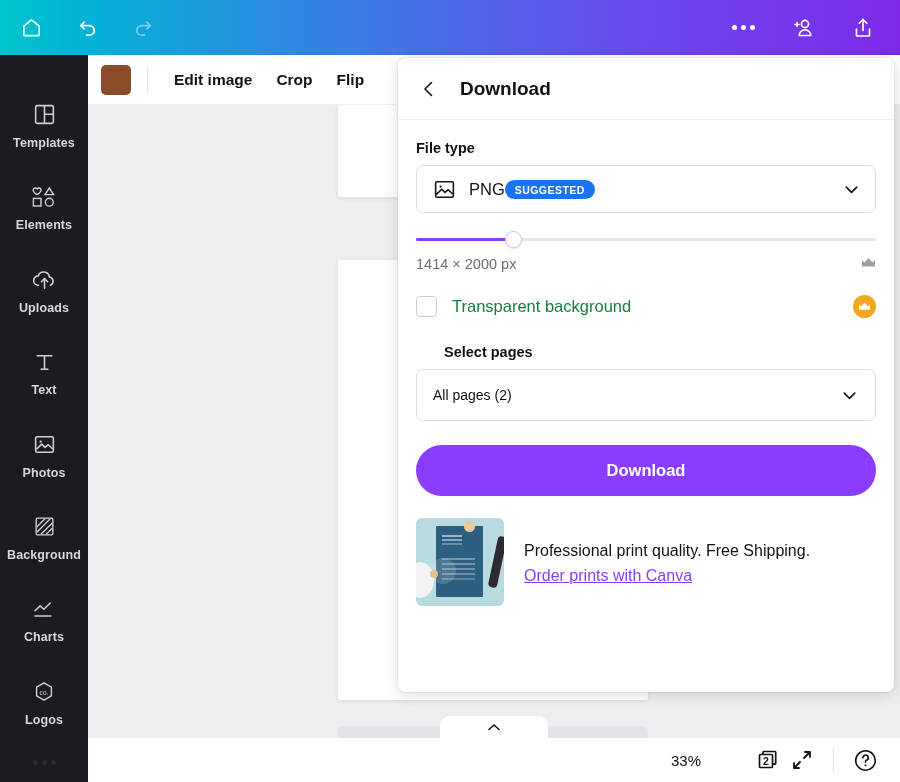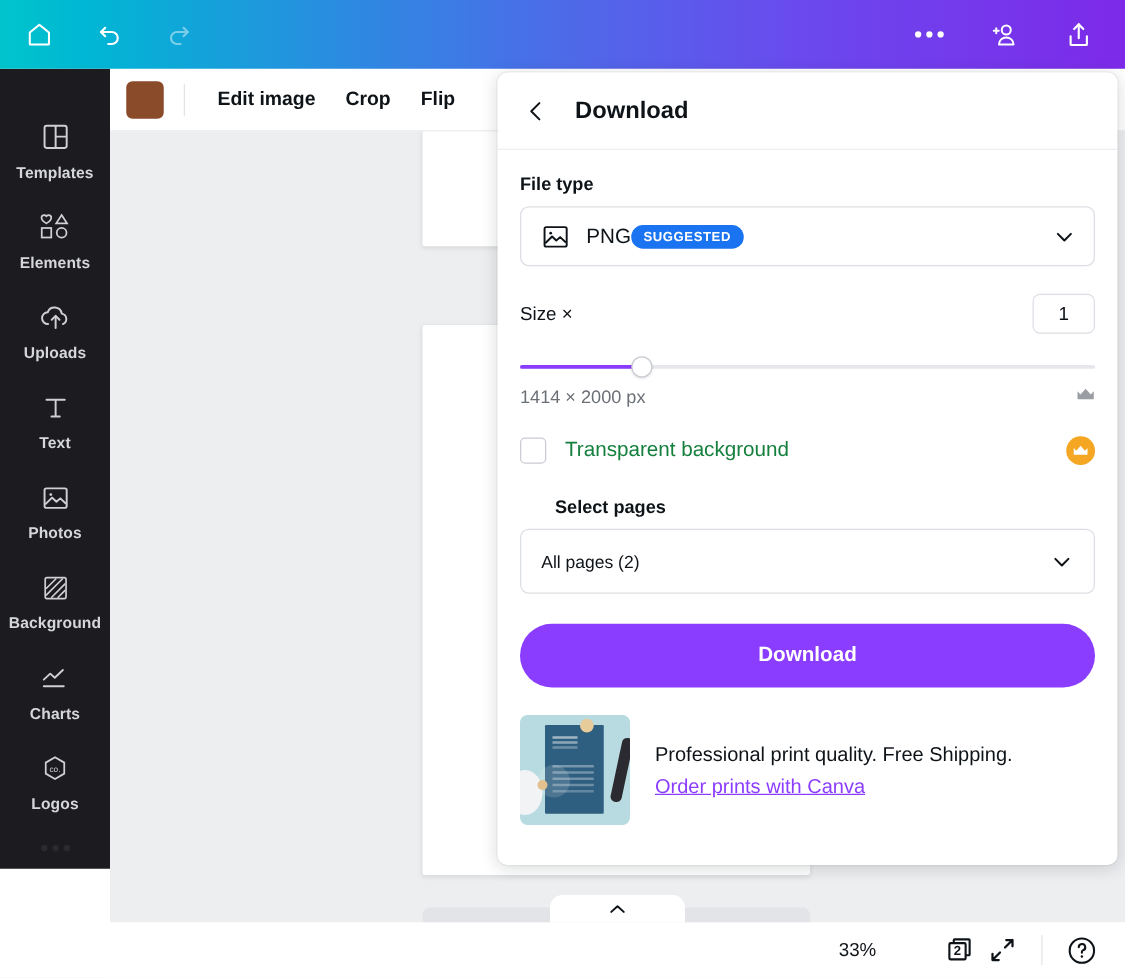--- a/index.html
+++ b/index.html
@@ -25,21 +25,21 @@
     width: 30px; height: 30px; display: flex; align-items: center; justify-content: center;
     cursor: pointer;
   }
   .tb-icon svg { display: block; }
   .tb-icon.dim { opacity: .45; }
   .dots { display: flex; gap: 4px; align-items: center; }
   .dots i { width: 5px; height: 5px; border-radius: 50%; background: #fff; display: block; }
 
   
   .sidebar {
-    position: absolute; left: 0; top: 55px; width: 88px; height: 640px;
+    position: absolute; left: 0; top: 55px; width: 88px; height: 727px;
     background: #1c1c20; z-index: 30;
     display: flex; flex-direction: column; align-items: flex-start;
     padding-top: 29px; overflow: hidden;
   }
   .side-item {
     width: 88px; height: 86px;
     display: flex; flex-direction: column; align-items: center; justify-content: center;
     gap: 7px; cursor: pointer; color: #c8c9cd;
   }
   .side-item .ico { height: 28px; display: flex; align-items: center; justify-content: center; }
@@ -449,24 +449,20 @@
         </span>
         <span class="filetype-name">PNG</span>
         <span class="badge-suggested" style="background: rgb(26, 115, 240);">SUGGESTED</span>
         <span class="chev">
           <svg width="19" height="19" viewBox="0 0 20 20" fill="none" stroke="#0e1318" stroke-width="1.7" stroke-linecap="round" stroke-linejoin="round">
             <path d="M4.5 7.5 10 13l5.5-5.5"></path>
           </svg>
         </span>
       </div>
 
-      <div class="size-row">
-        <span class="size-label">Size ×</span>
-        <span class="size-input">1</span>
-      </div>
 
       <div class="slider-wrap">
         <div class="slider-track"></div>
         <div class="slider-fill" style="width: 21%; background: rgb(139, 61, 255);"></div>
         <div class="slider-knob" style="left: 21%;"></div>
       </div>
 
       <div class="dim-row">
         <span class="dim-text">1414 × 2000 px</span>
         <span class="crown-plain">

